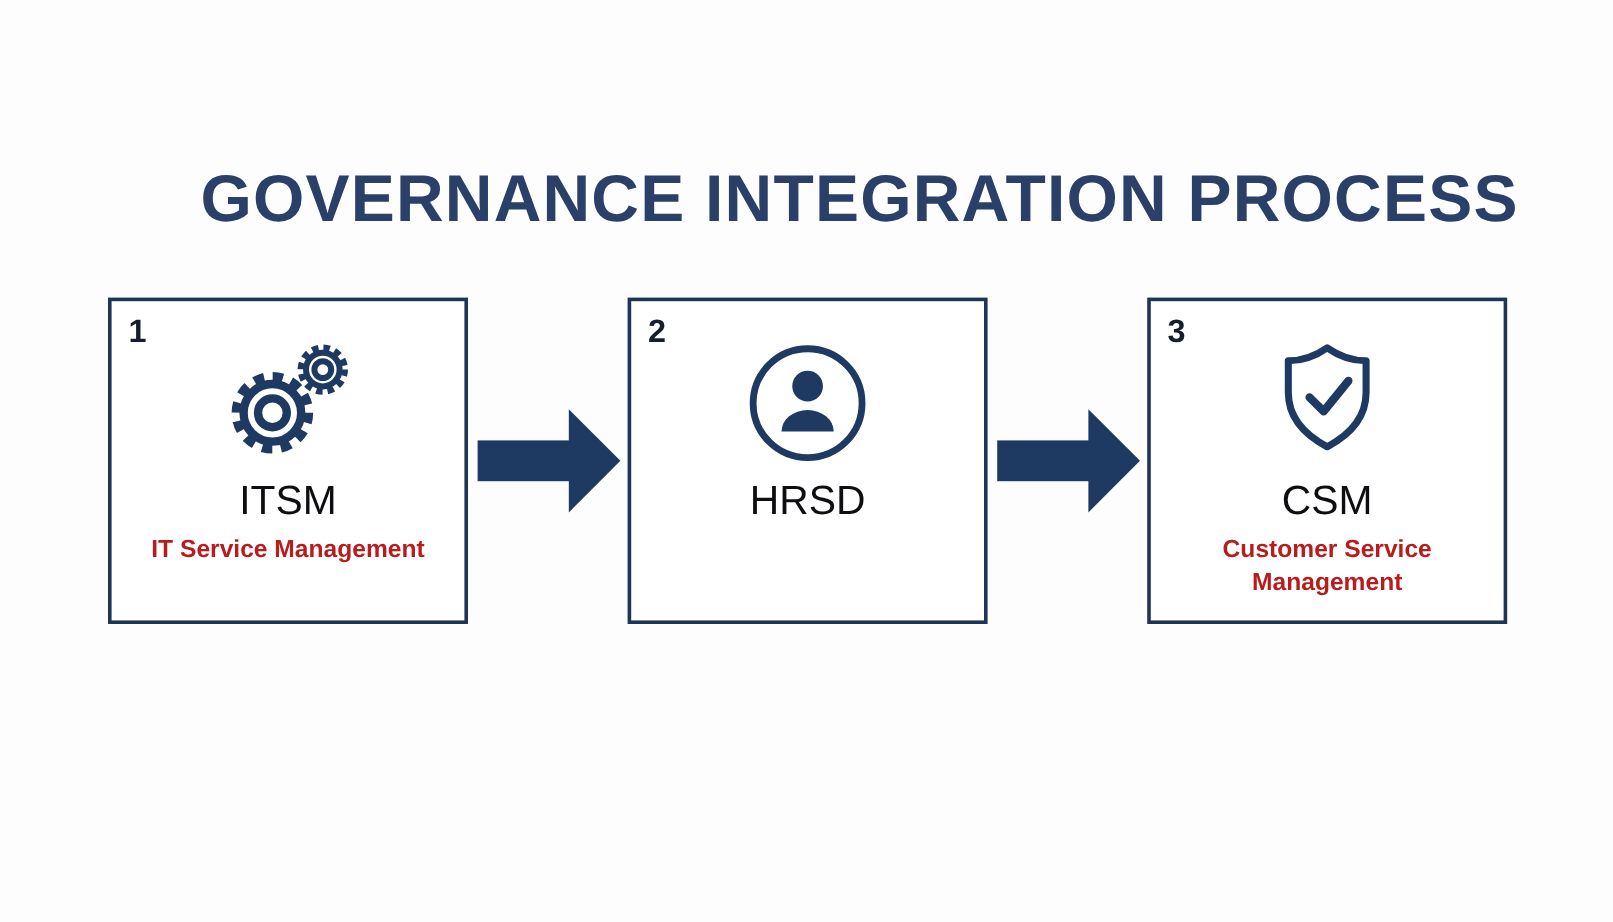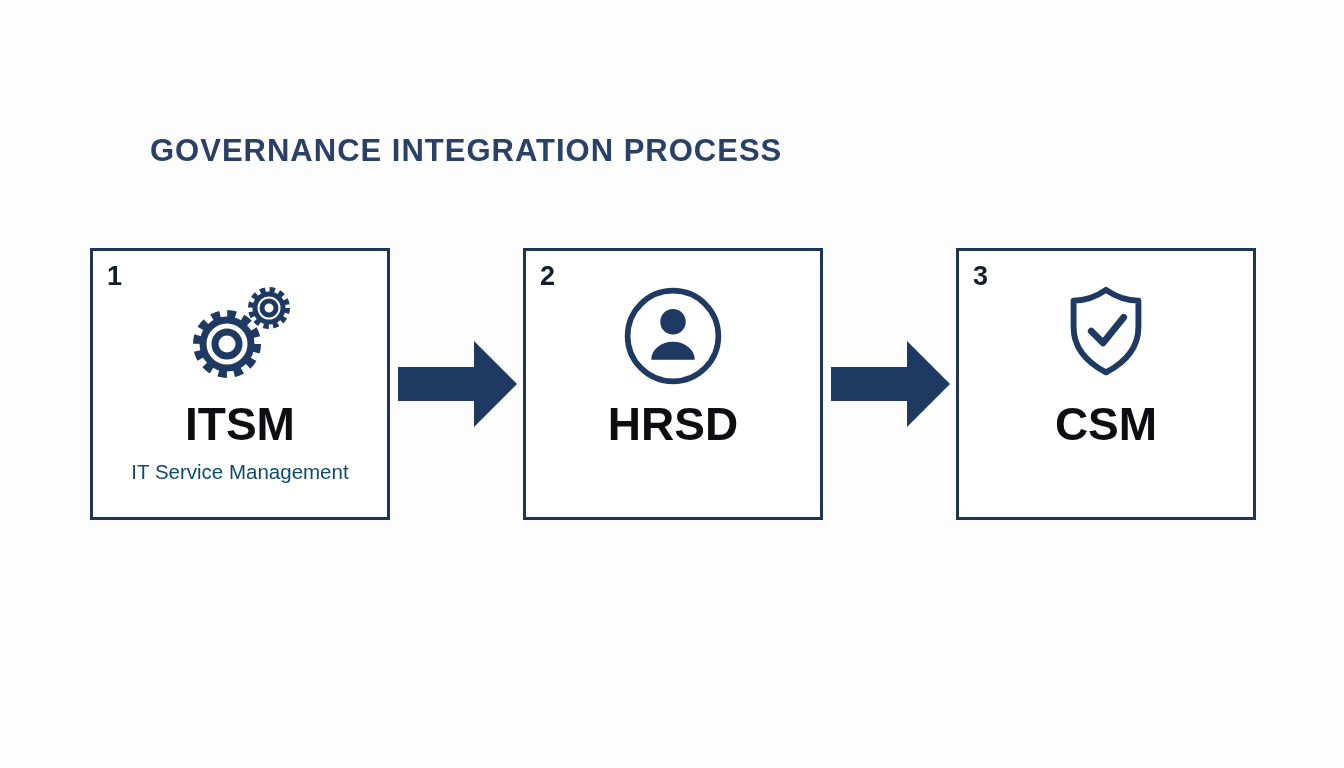--- a/index.html
+++ b/index.html
@@ -5,23 +5,23 @@
   * { margin: 0; padding: 0; box-sizing: border-box; }
   html, body { width: 1344px; height: 768px; }
   body {
     font-family: "Liberation Sans", sans-serif;
     background: #fdfdfe;
     position: relative;
     overflow: hidden;
   }
   .title {
     position: absolute;
-    left: 150px;
+    left: 167px;
     top: 133px;
-    font-size: 31px;
+    font-size: 55px;
     font-weight: 800;
     letter-spacing: 1px;
     color: #2a4069;
     text-transform: uppercase;
   }
   .flow-row {
     position: absolute;
     left: 90px;
     top: 248px;
     display: flex;
@@ -46,33 +46,34 @@
     color: #161d2e;
   }
   .step-icon {
     height: 118px;
     margin-top: 26px;
     display: flex;
     align-items: center;
     justify-content: center;
   }
   .step-acronym {
-    font-size: 46px;
-    font-weight: 700;
+    font-size: 34px;
+    font-weight: 400;
     color: #0d0d12;
     margin-top: 4px;
     line-height: 1.1;
   }
   .step-label {
     font-size: 20.5px;
-    color: #0c4a6e;
+    color: #b91c1c;
     margin-top: 8px;
     text-align: center;
     max-width: 230px;
     line-height: 1.35;
+    font-weight: bold;
   }
   .arrow {
     width: 133px;
     height: 86px;
     position: relative;
     flex: 0 0 133px;
   }
   .arrow::before {
     content: "";
     position: absolute;
@@ -140,15 +141,16 @@
 
   <div class="step-box">
     <span class="step-number">3</span>
     <span class="step-icon">
       <svg width="100" height="108" viewBox="0 0 100 110" fill="none" stroke="#1e3a63">
         <path d="M50,8 C60,15 72,19 83,19 L83,46 C83,67 69,82 50,92 C31,82 17,67 17,46 L17,19 C28,19 40,15 50,8 Z" stroke-width="6" stroke-linejoin="round"></path>
         <polyline points="35,50 47,62 68,36" stroke-width="7" stroke-linecap="round" stroke-linejoin="round"></polyline>
       </svg>
     </span>
     <span class="step-acronym">CSM</span>
+    <span class="step-label">Customer Service Management</span>
   </div>
 
 </div>
 
 </body></html>

